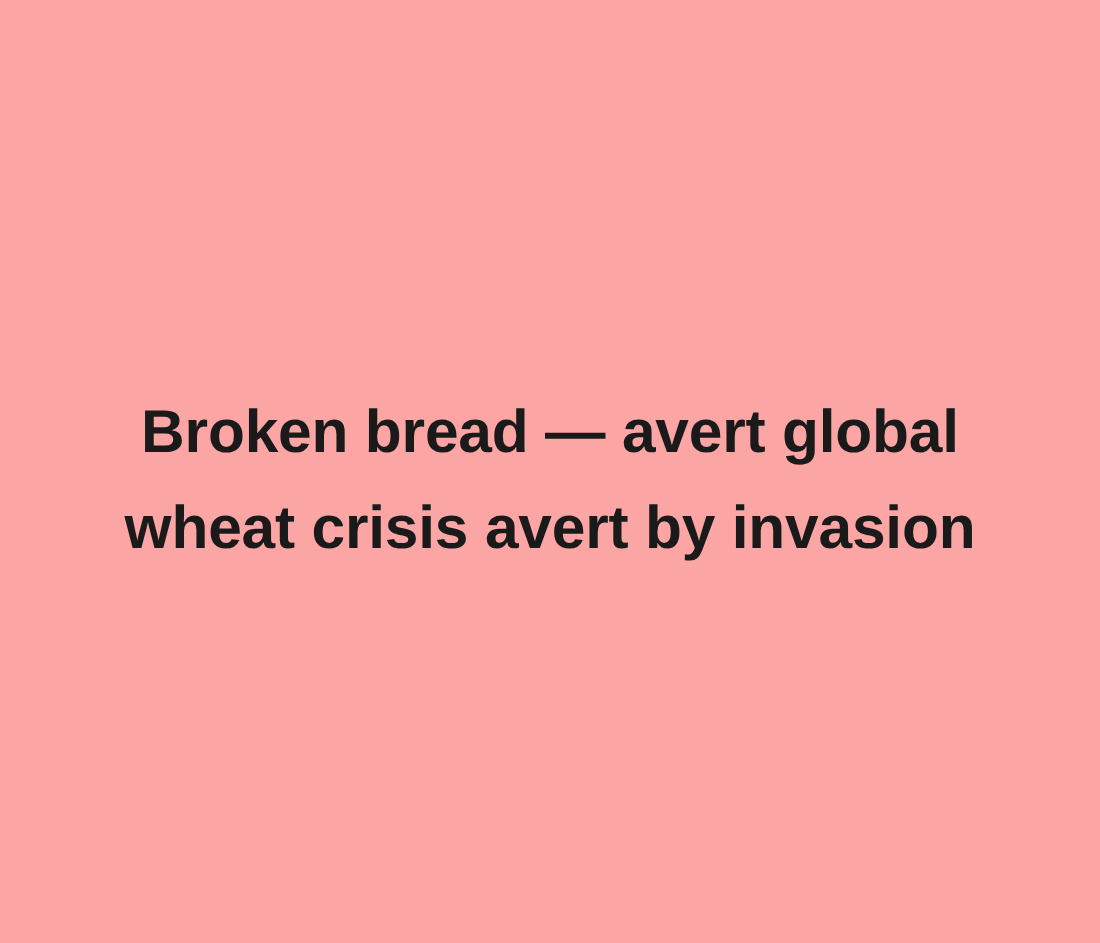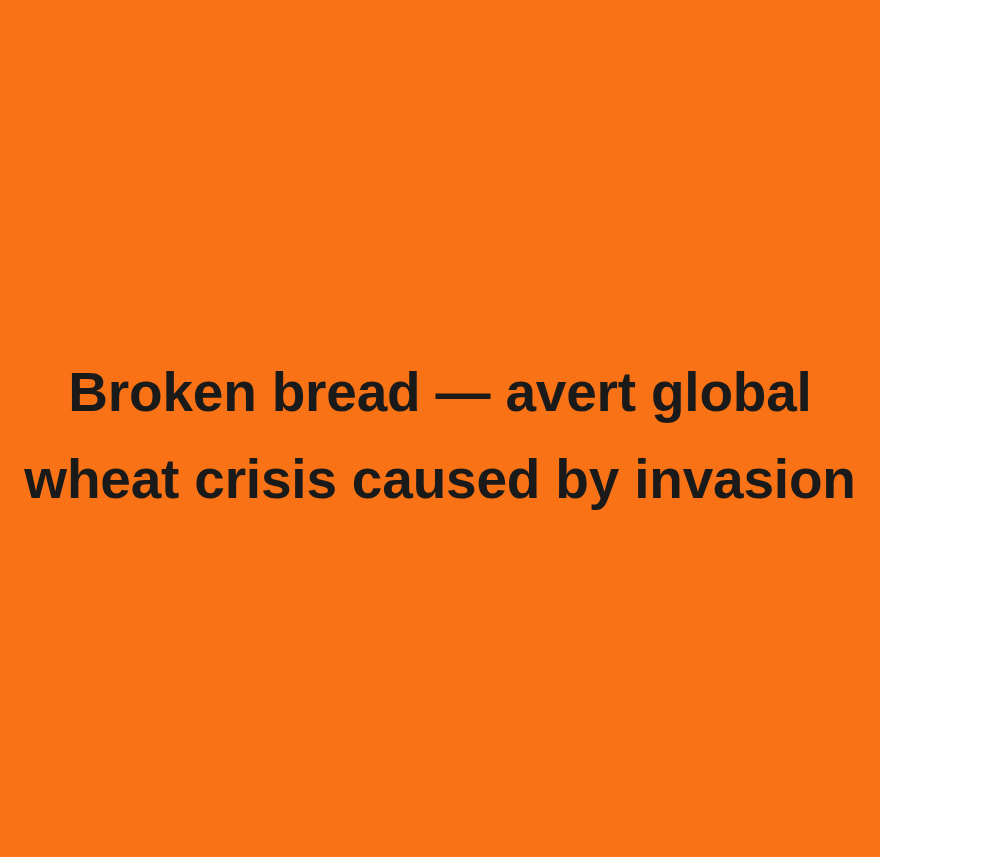--- a/index.html
+++ b/index.html
@@ -11,23 +11,23 @@
   body {
     width: 1000px;
     height: 857px;
     background: #ffffff;
     font-family: "Liberation Sans", sans-serif;
     overflow: hidden;
   }
 
   #slide {
     position: relative;
-    width: 880px;
+    width: 1000px;
     height: 857px;
-    background: #f97316;
+    background: #fca5a5;
     box-sizing: border-box;
     display: flex;
     align-items: center;
     justify-content: center;
   }
 
   #title-block {
     width: 920px;
     margin: 0 auto;
     padding: 0 10px;
@@ -49,16 +49,16 @@
     -webkit-font-smoothing: antialiased;
   }
 </style>
 </head>
 <body>
 
 <div id="slide">
 
   <div id="title-block">
     <span class="title-line">Broken bread — avert global</span>
-    <span class="title-line">wheat crisis caused by invasion</span>
+    <span class="title-line">wheat crisis avert by invasion</span>
   </div>
 
 </div>
 
 </body></html>

